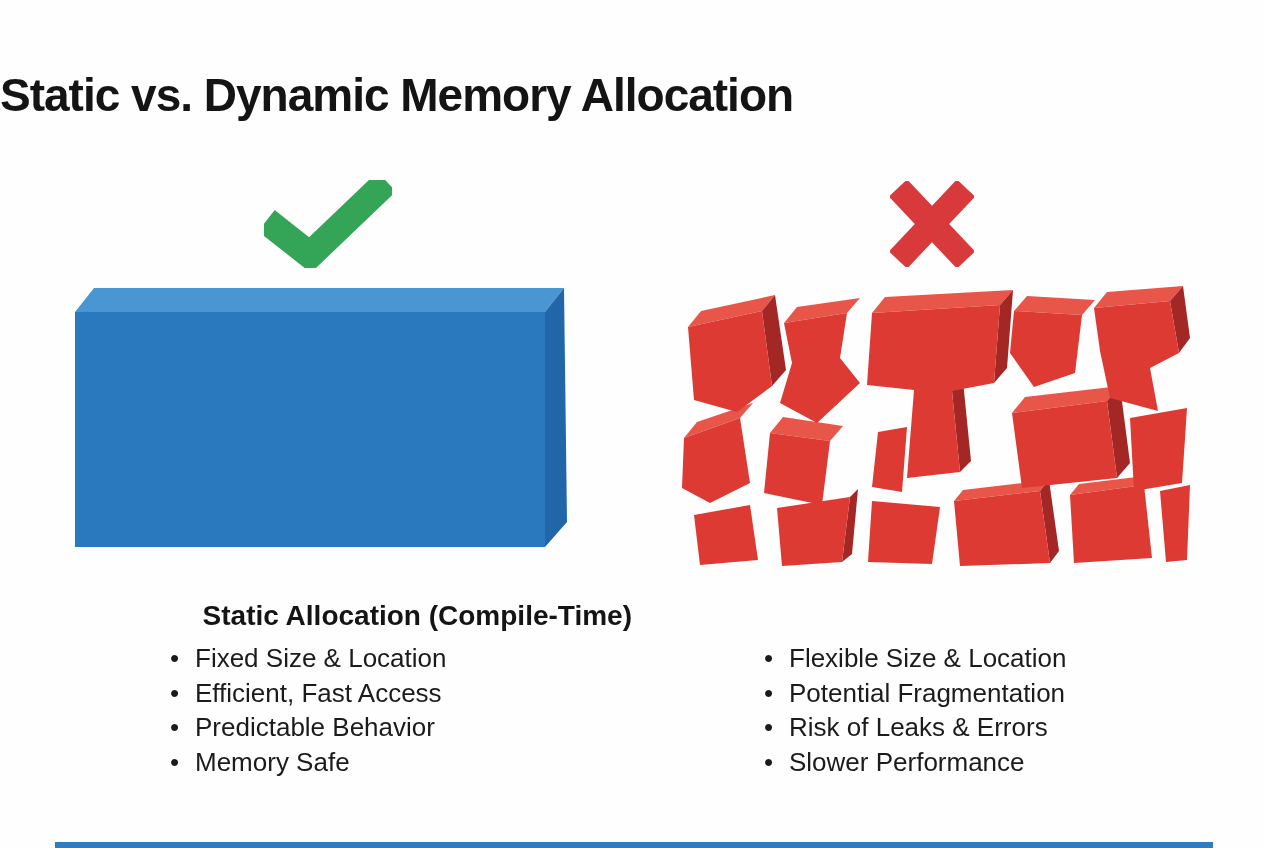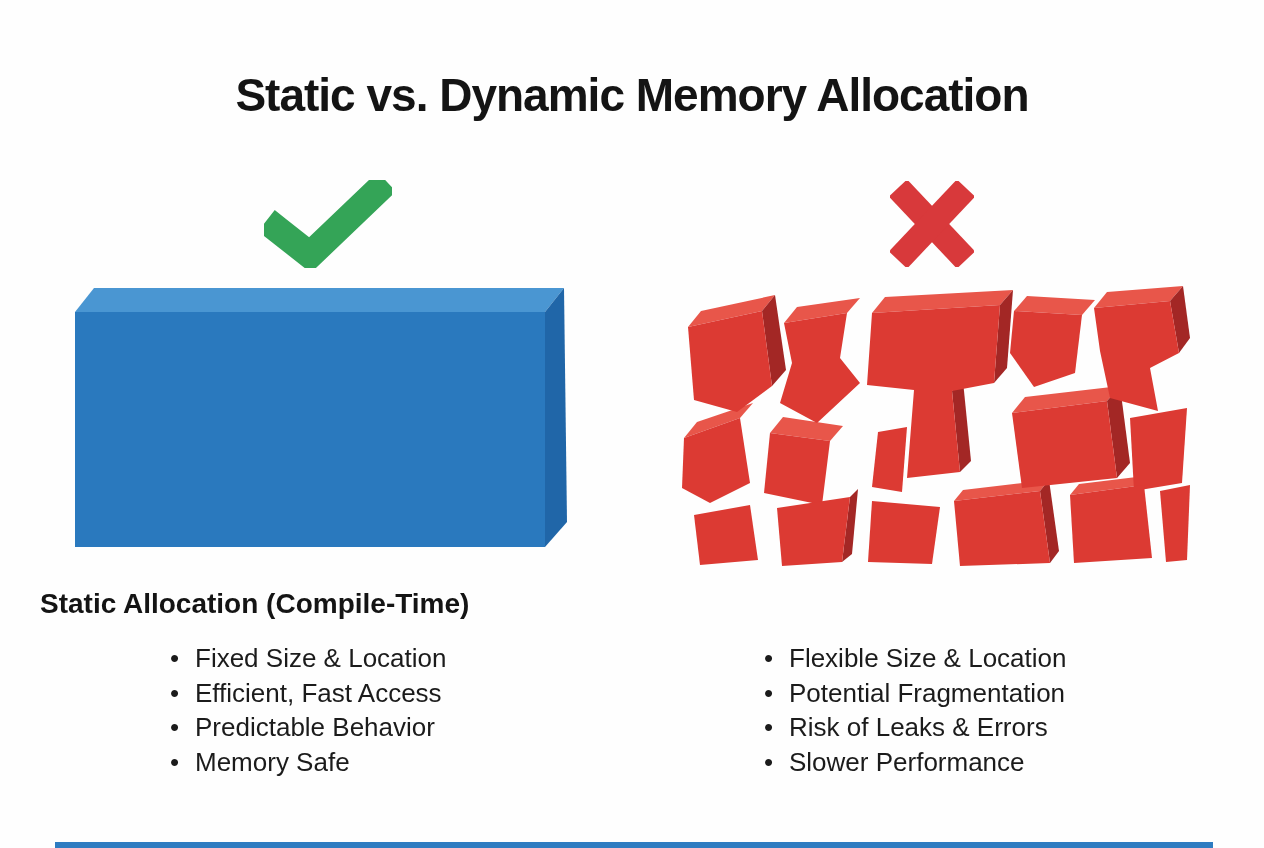--- a/index.html
+++ b/index.html
@@ -2,30 +2,30 @@
 <html><head>
 <meta charset="utf-8">
 <style>
   html,body{margin:0;padding:0;background:#ffffff;}
   .canvas{
     position:relative;width:1264px;height:848px;background:#fefefe;overflow:hidden;
     font-family:"Liberation Sans",sans-serif;color:#161616;
   }
   .page-title{
     position:absolute;top:68px;left:0;width:100%;margin:0;
-    text-align:center;font-size:46px;font-weight:700;letter-spacing:-1px;color:#141414;
+    font-size:46px;font-weight:700;letter-spacing:-1px;color:#141414;
   }
   .mark-icon{position:absolute;}
   .check-icon{left:264px;top:180px;}
   .cross-icon{left:890px;top:181px;}
   .block-illustration{position:absolute;}
   .blue-block{left:75px;top:286px;}
   .red-fragments{left:682px;top:282px;}
   .col-heading{
-    position:absolute;margin:0;top:588px;text-align:left;
+    position:absolute;margin:12px;top:588px;text-align:right;
     font-size:28px;font-weight:700;color:#141414;
   }
   .col-heading.left{left:40px;width:580px;}
   .col-heading.right{left:648px;width:580px;}
   .bullet-list{
     position:absolute;margin:0;padding:0;list-style:none;top:641px;
     font-size:26px;line-height:34.6px;color:#1b1b1b;
   }
   .bullet-list.left{left:168px;width:430px;}
   .bullet-list.right{left:762px;width:440px;}

